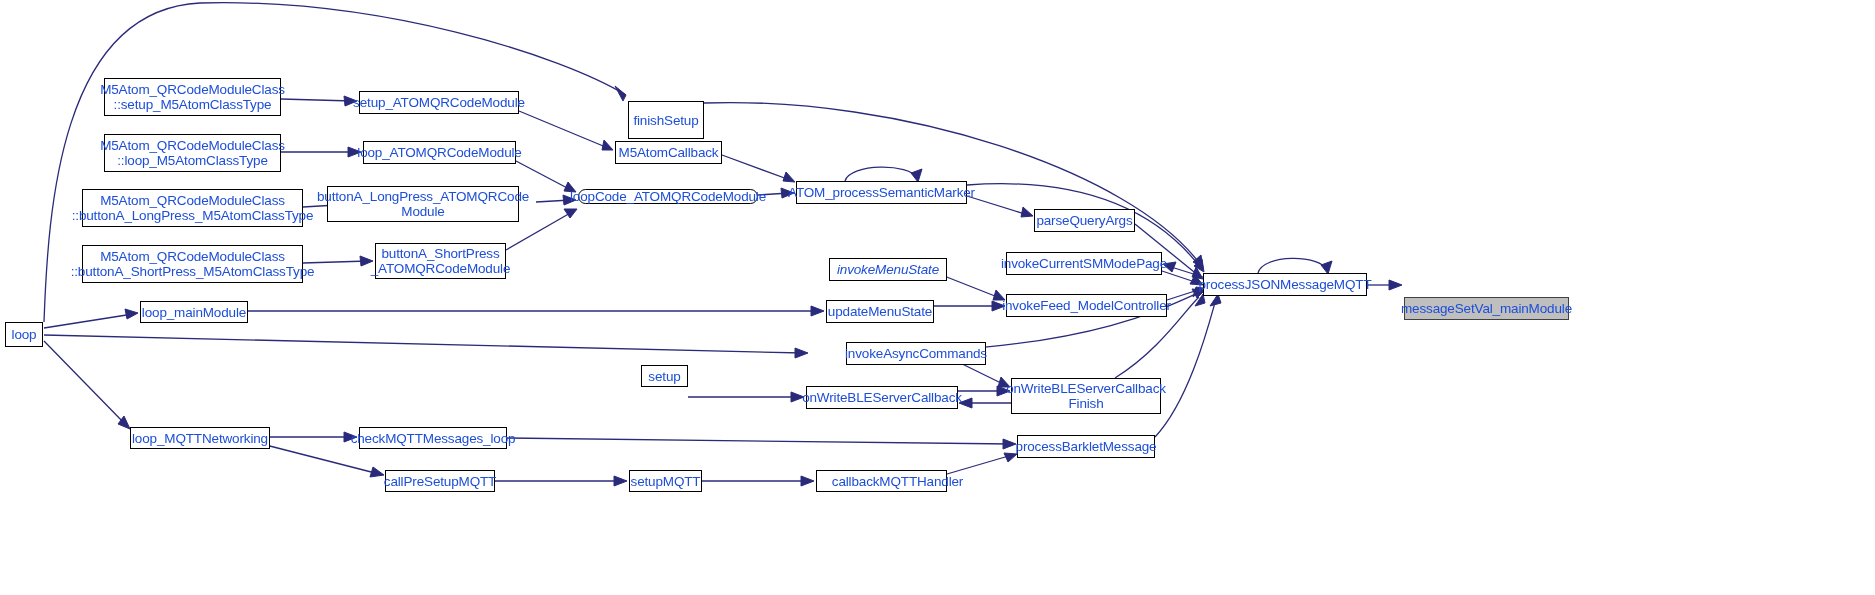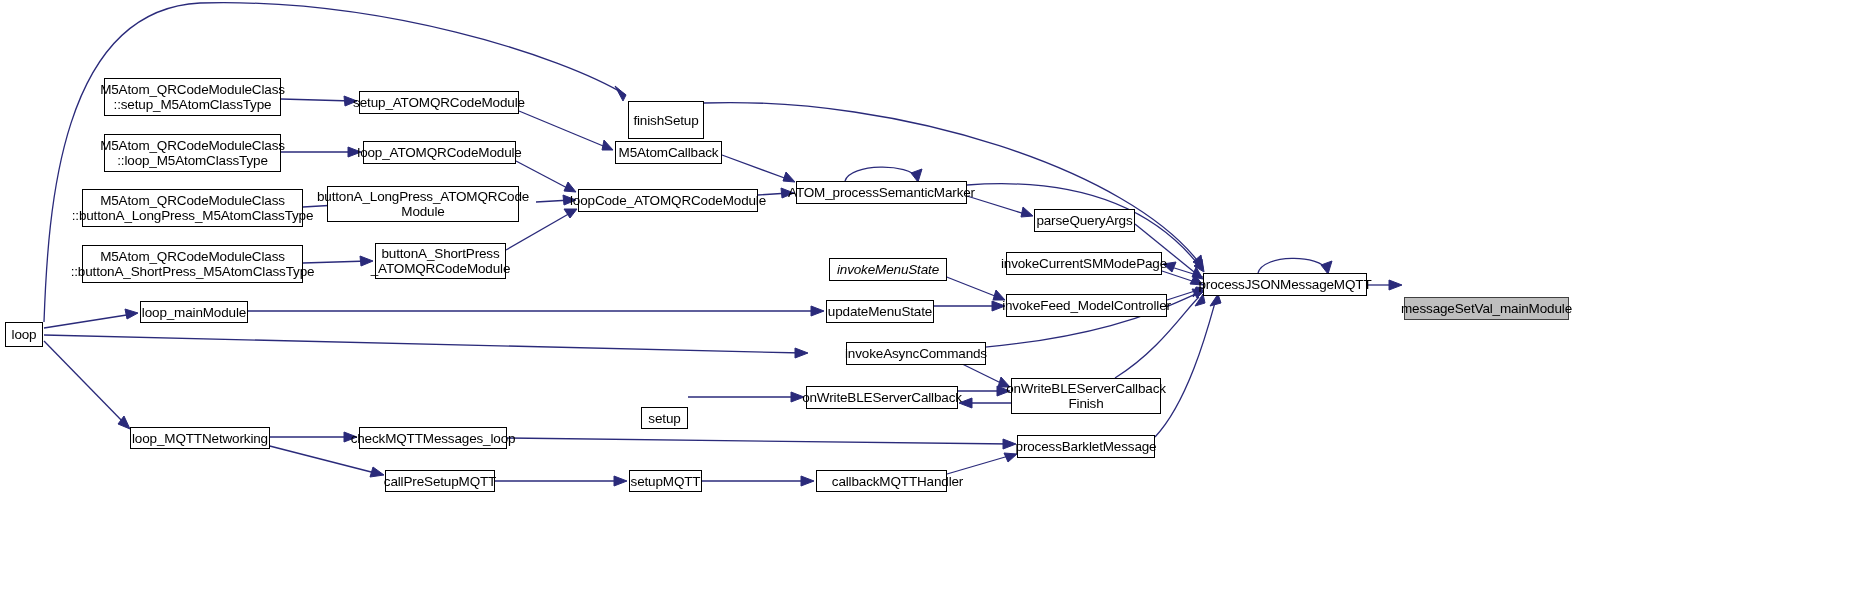--- a/index.html
+++ b/index.html
@@ -21,21 +21,21 @@
     top: 0;
     width: 1875px;
     height: 595px;
     pointer-events: none;
   }
   .node {
     position: absolute;
     box-sizing: border-box;
     border: 1px solid #000000;
     background: #ffffff;
-    color: #000000;
+    color: #1d4ed8;
     display: flex;
     align-items: center;
     justify-content: center;
     text-align: center;
     font-size: 13.5px;
     line-height: 15px;
     letter-spacing: -0.15px;
     white-space: pre-line;
     z-index: 2;
   }
@@ -143,25 +143,25 @@
       <div class="node" style="left: 140px; top: 301px; width: 108px; height: 22px;">loop_mainModule</div>
       <div class="node" style="left: 130px; top: 427px; width: 140px; height: 22px;">loop_MQTTNetworking</div>
       <div class="node" style="left: 359px; top: 91px; width: 160px; height: 23px;">setup_ATOMQRCodeModule</div>
       <div class="node" style="left: 363px; top: 141px; width: 153px; height: 23px;">loop_ATOMQRCodeModule</div>
       <div class="node" style="left: 327px; top: 186px; width: 192px; height: 36px;">buttonA_LongPress_ATOMQRCode
 Module</div>
       <div class="node" style="left: 375px; top: 243px; width: 131px; height: 36px;">buttonA_ShortPress
 _ATOMQRCodeModule</div>
       <div class="node" style="left: 385px; top: 470px; width: 110px; height: 22px;">callPreSetupMQTT</div>
       <div class="node" style="left: 359px; top: 427px; width: 148px; height: 22px;">checkMQTTMessages_loop</div>
-      <div class="node" style="left: 641px; top: 407px; width: 47px; height: 22px;">setup</div>
+      <div class="node" style="left: 641px; top: 365px; width: 47px; height: 22px;">setup</div>
       <div class="node" style="left: 629px; top: 470px; width: 73px; height: 22px;">setupMQTT</div>
       <div class="node" style="left: 628px; top: 101px; width: 76px; height: 38px;">finishSetup</div>
       <div class="node" style="left: 615px; top: 141px; width: 107px; height: 23px;">M5AtomCallback</div>
-      <div class="node" style="left: 578px; top: 189px; width: 180px; height: 23px;">loopCode_ATOMQRCodeModule</div>
+      <div class="node" style="left: 578px; top: 189px; width: 180px; height: 15px; border-radius: 10px;">loopCode_ATOMQRCodeModule</div>
       <div class="node" style="left: 829px; top: 258px; width: 118px; height: 23px; font-style: italic;">invokeMenuState</div>
       <div class="node" style="left: 826px; top: 300px; width: 108px; height: 23px;">updateMenuState</div>
       <div class="node" style="left: 810px; top: 342px; width: 140px; height: 23px; margin-left: 36px;">invokeAsyncCommands</div>
       <div class="node" style="left: 806px; top: 386px; width: 152px; height: 23px;">onWriteBLEServerCallback</div>
       <div class="node" style="left: 816px; top: 470px; width: 131px; height: 22px; padding-left: 32px;">callbackMQTTHandler</div>
       <div class="node" style="left: 796px; top: 181px; width: 171px; height: 23px;">ATOM_processSemanticMarker</div>
       <div class="node" style="left: 1034px; top: 209px; width: 101px; height: 23px;">parseQueryArgs</div>
       <div class="node" style="left: 1006px; top: 252px; width: 156px; height: 23px;">invokeCurrentSMModePage</div>
       <div class="node" style="left: 1006px; top: 294px; width: 161px; height: 23px;">invokeFeed_ModelController</div>
       <div class="node" style="left: 1011px; top: 378px; width: 150px; height: 36px;">onWriteBLEServerCallback

